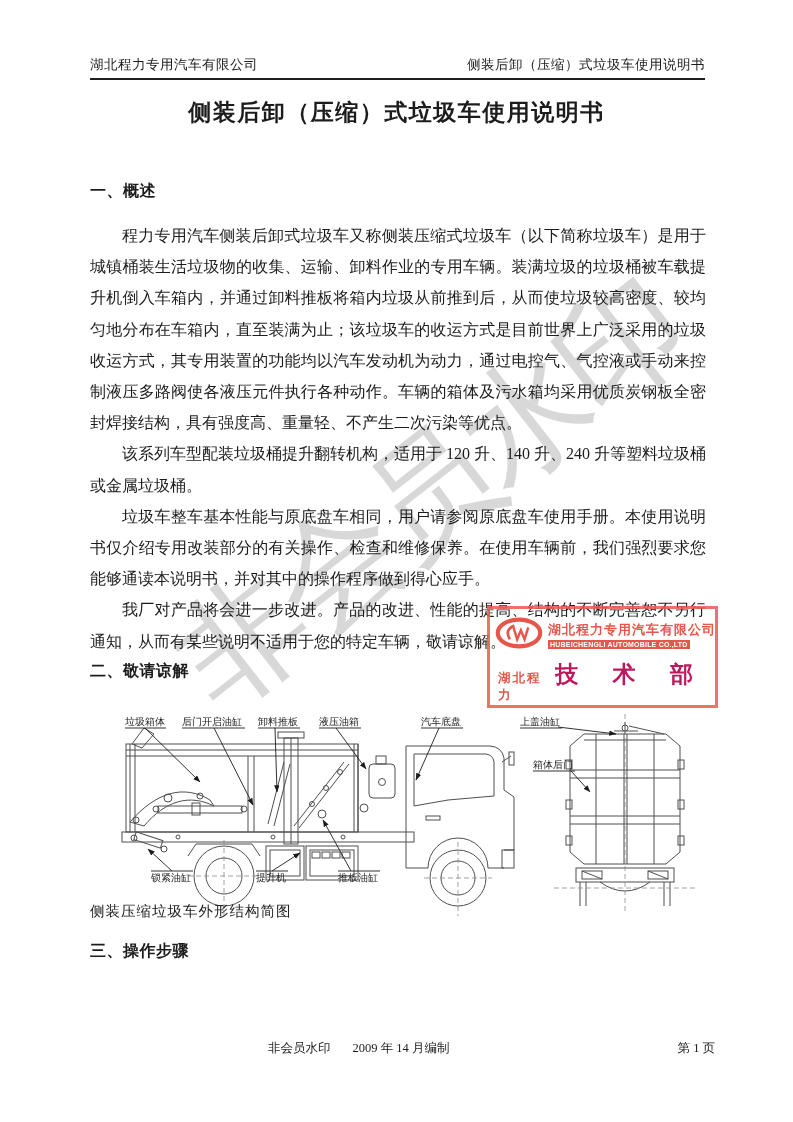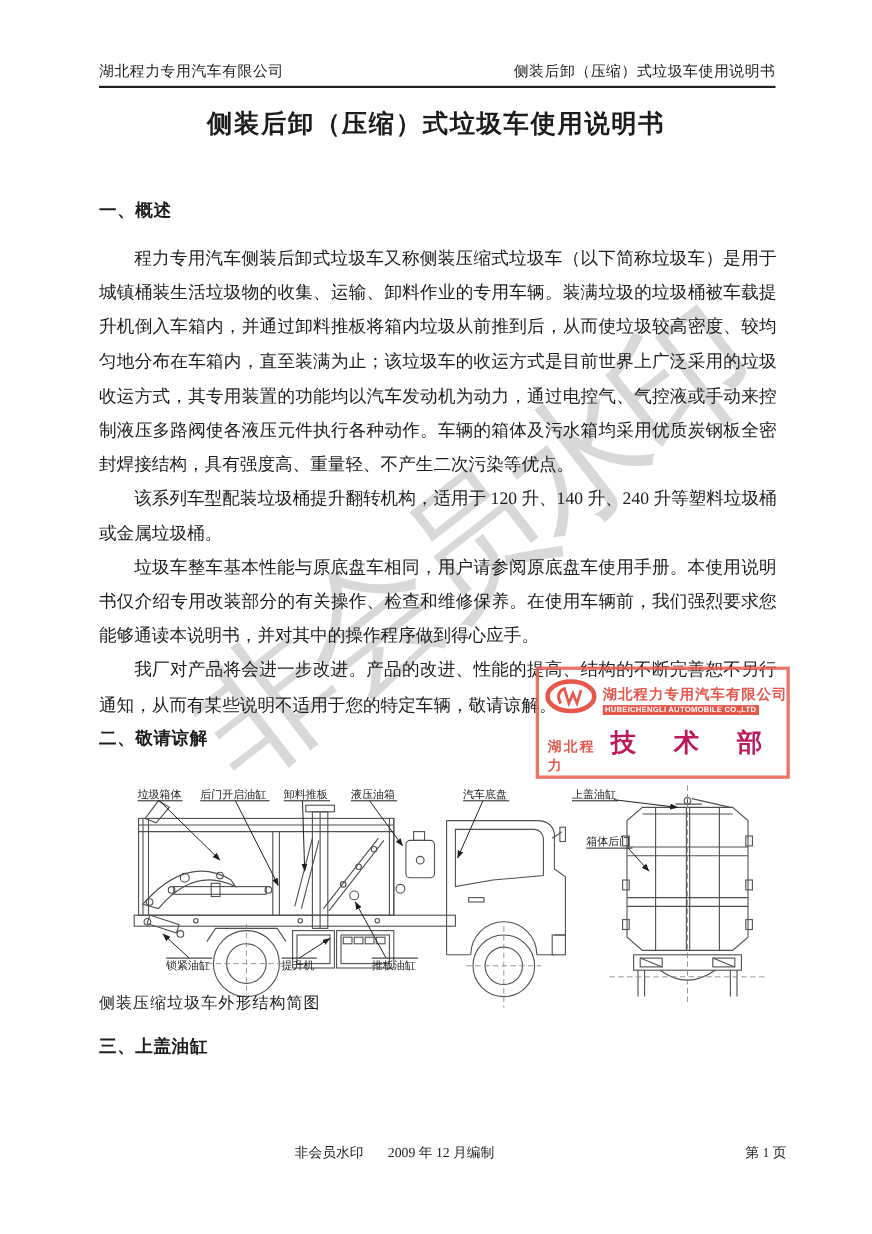--- a/index.html
+++ b/index.html
@@ -268,20 +268,20 @@
           <text class="dlabel" x="432" y="25">上盖油缸</text>
           <text class="dlabel" x="445" y="68">箱体后门</text>
           <text class="dlabel" x="63" y="181">锁紧油缸</text>
           <text class="dlabel" x="168" y="181">提升机</text>
           <text class="dlabel" x="250" y="181">推板油缸</text>
         </g>
       </svg>
     </div>
     <div class="abs diag-caption">侧装压缩垃圾车外形结构简图</div>
 
-    <div class="abs sec-heading" style="top:941px;">三、上盖油缸</div>
+    <div class="abs sec-heading" style="top:941px;">三、操作步骤</div>
 
     <div class="abs footer-center">
-      <span>非会员水印</span><span class="gap"></span><span>2009 年 12 月编制</span>
+      <span>非会员水印</span><span class="gap"></span><span>2009 年 14 月编制</span>
     </div>
     <div class="abs footer-page">第 1 页</div>
   </div>
 </div>
 
 </body></html>

